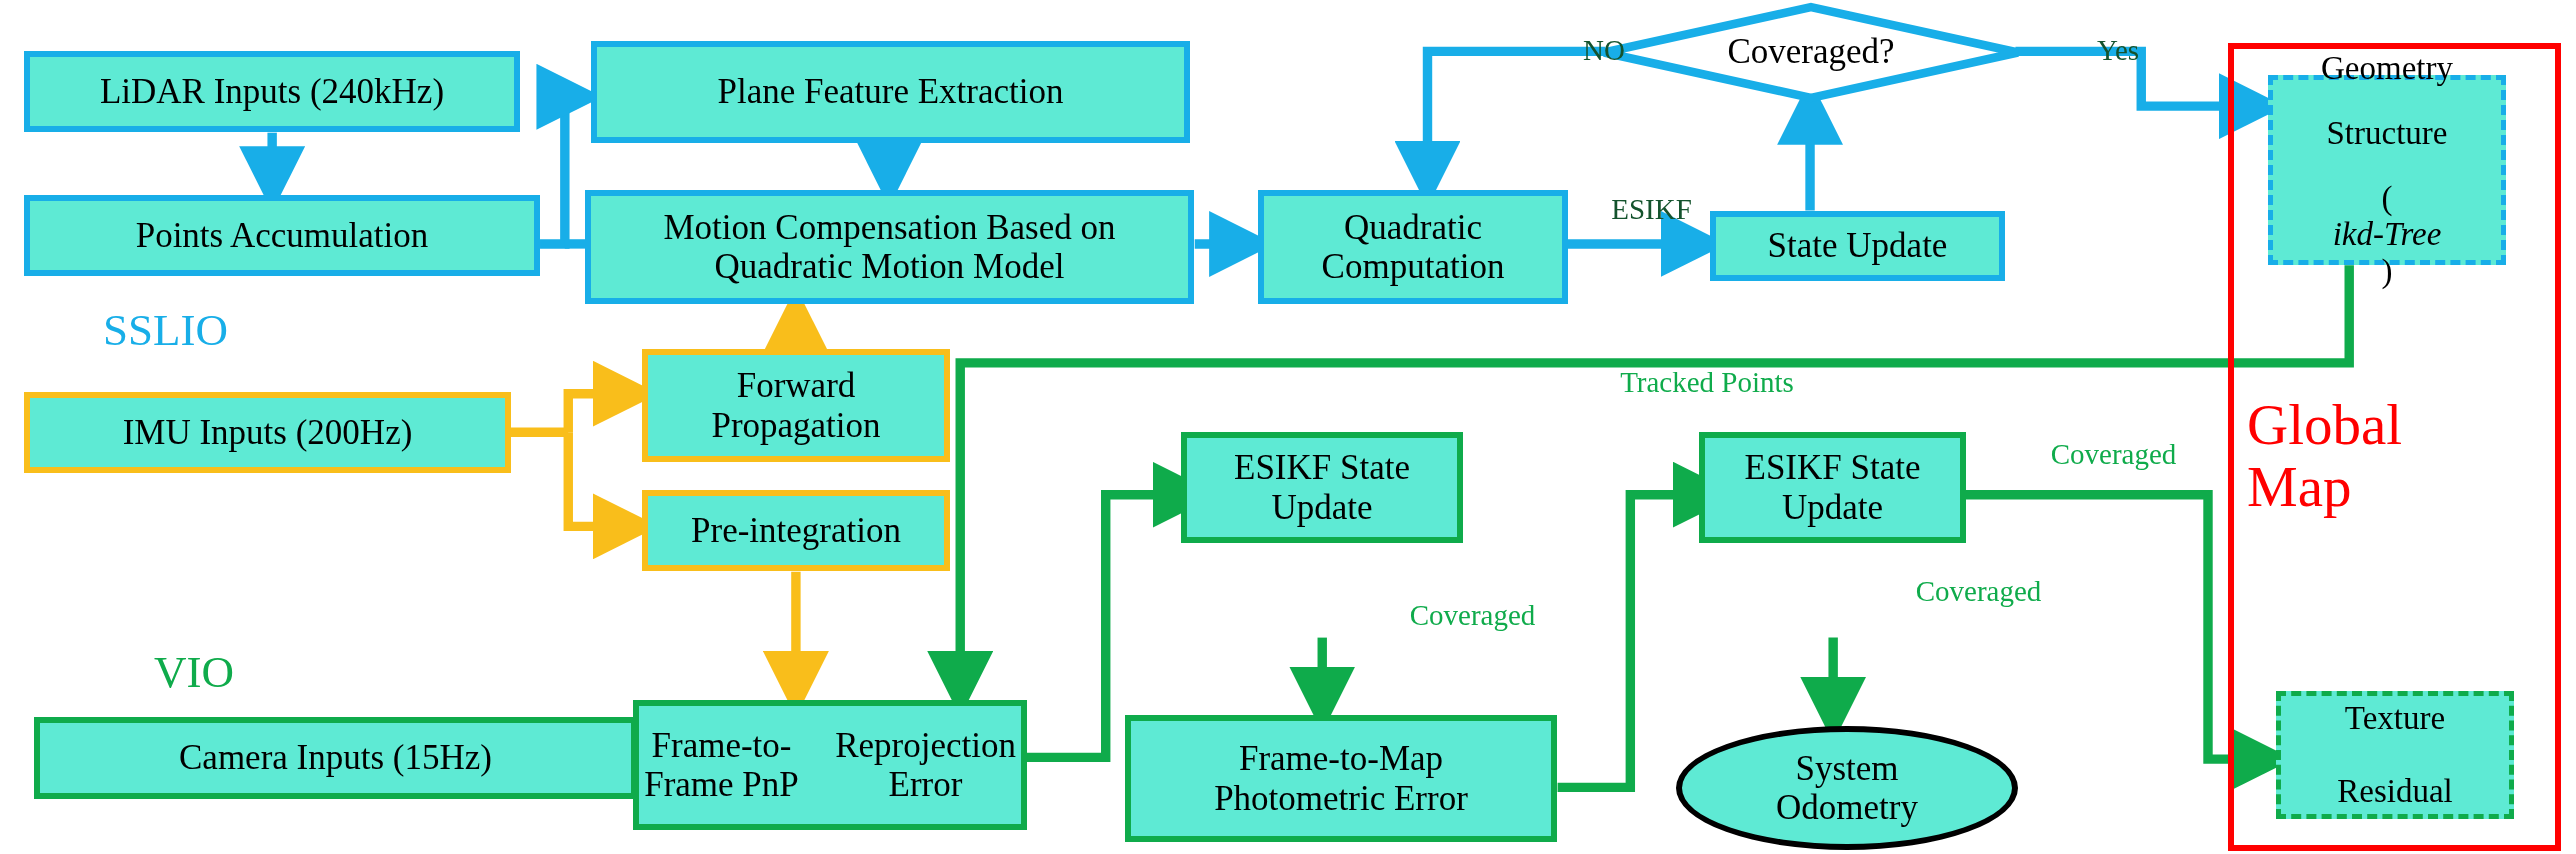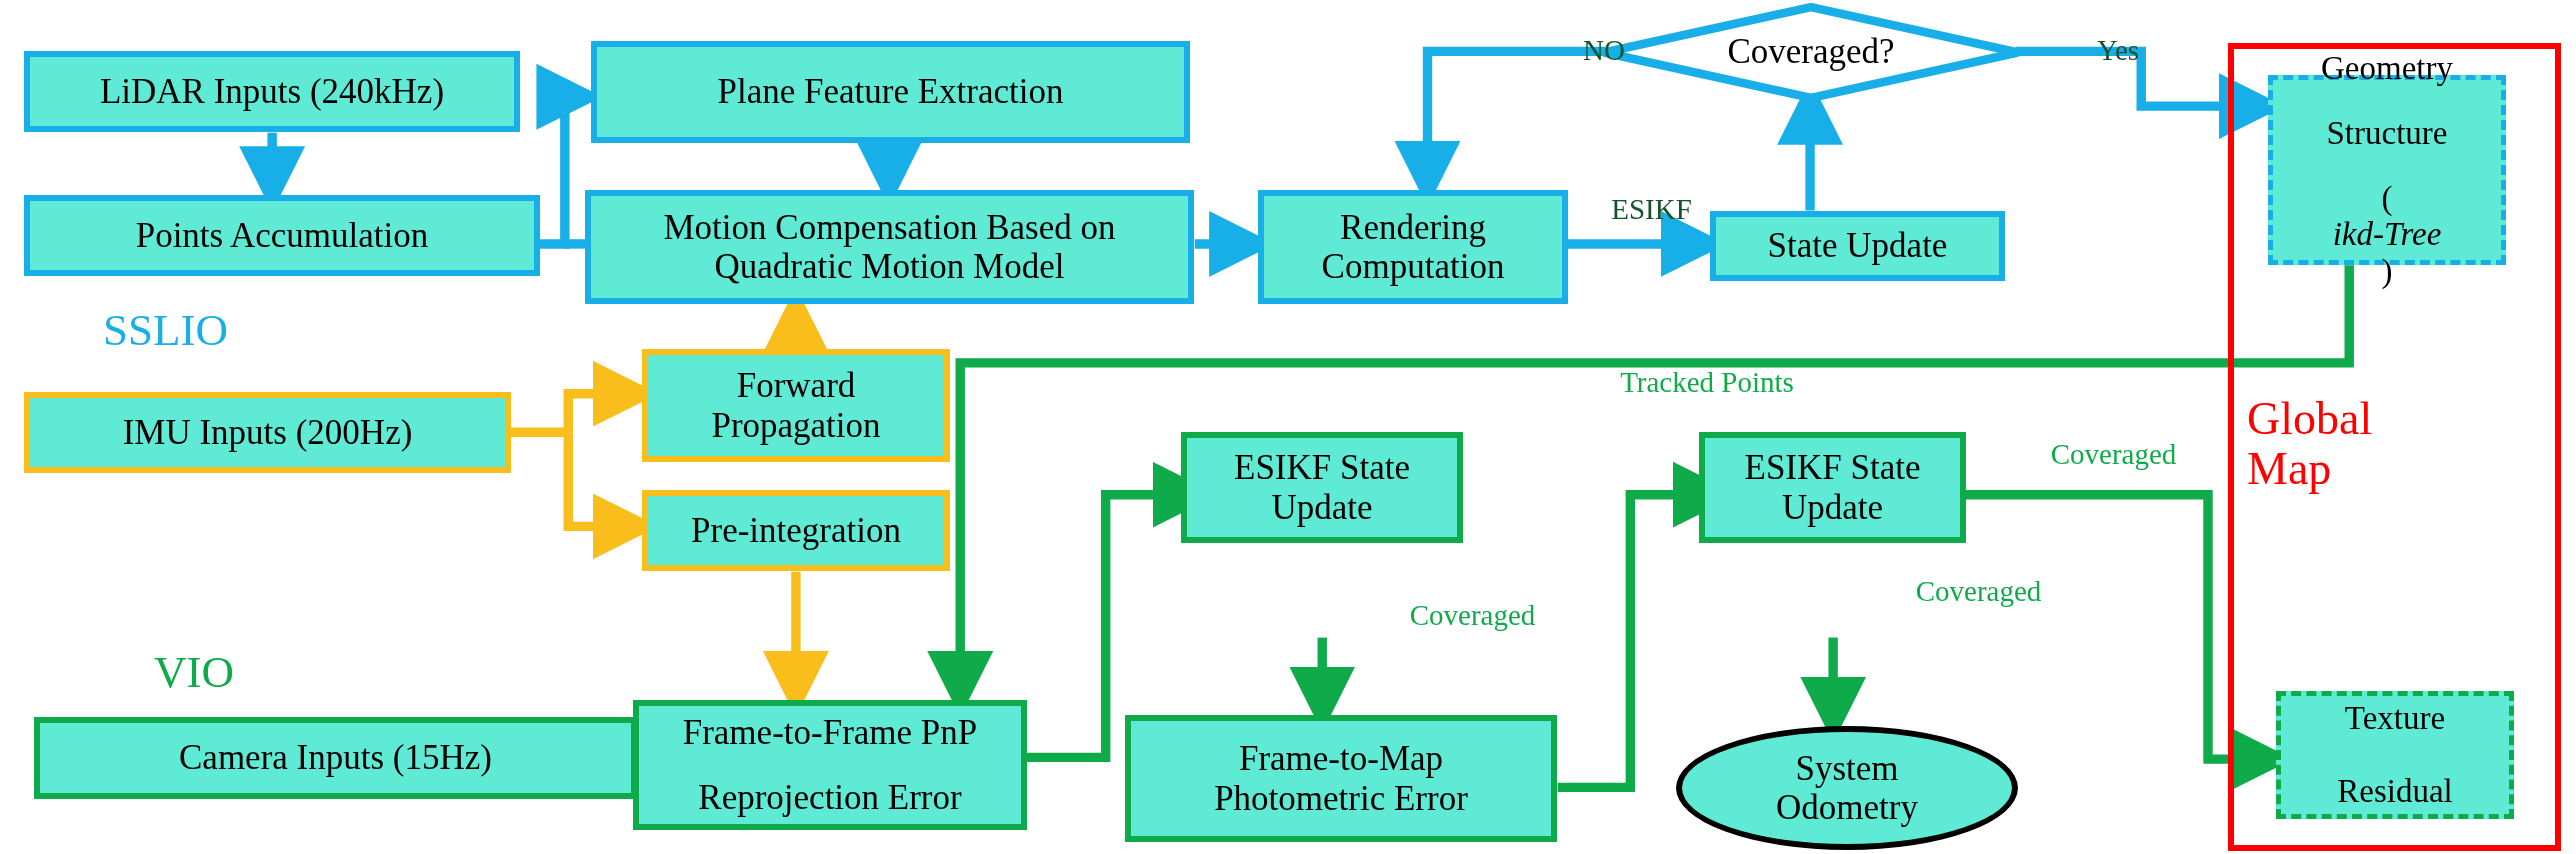--- a/index.html
+++ b/index.html
@@ -18,21 +18,21 @@
   .green-d{border:5.1px dashed #0FAB4B;gap:36px;}
   .red-box{border:6.8px solid #FF0000;background:transparent;}
   .ellipse{border:6.8px solid #000;border-radius:50%;}
 
   .t40{font-size:35px;}
   .t38{font-size:33px;}
 
   .grouplabel{position:absolute;font-size:45px;font-weight:400;text-align:left;}
   .lab-sslio{color:#18AEE8;}
   .lab-vio{color:#0FAB4B;}
-  .lab-global{color:#FF0000;font-size:46px;line-height:1.08;}
+  .lab-global{color:#FF0000;font-size:57px;line-height:1.08;}
 
   .edgelabel{position:absolute;font-size:29px;text-align:center;white-space:nowrap;}
   .el-blue{color:#14532d;}
   .el-green{color:#0FAB4B;}
 
   .ital{font-style:italic;}
 </style>
 </head>
 <body>
 
@@ -110,21 +110,21 @@
   <div class="node blue t40" style="left:591px;top:41px;width:599px;height:102px;text-align:right;">
     <span>Plane Feature Extraction</span>
   </div>
 
   <div class="node blue t40" style="left:585px;top:190px;width:609px;height:114px;flex-direction:column;">
     <span>Motion Compensation Based on</span>
     <span>Quadratic Motion Model</span>
   </div>
 
   <div class="node blue t40" style="left:1258px;top:190px;width:310px;height:114px;flex-direction:column;">
-    <span>Rendering</span>
+    <span>Quadratic</span>
     <span>Computation</span>
   </div>
 
   <div class="node blue t40" style="left:1710px;top:211px;width:295px;height:70px;">
     <span>State Update</span>
   </div>
 
   <svg style="position:absolute;left:1599px;top:1.7px;width:424px;height:101px;" viewBox="0 0 496 118">
     <polygon points="248,6 490,59 248,112 6,59" fill="#ffffff" stroke="#18AEE8" stroke-width="10"></polygon>
   </svg>
@@ -157,21 +157,21 @@
   </div>
 
   <div class="grouplabel lab-vio" style="left:154px;top:646px;width:205px;">
     <span>VIO</span>
   </div>
 
   <div class="node green t40" style="left:34px;top:717px;width:603px;height:82px;">
     <span>Camera Inputs (15Hz)</span>
   </div>
 
-  <div class="node green t40" style="left:633px;top:700px;width:394px;height:130px;flex-direction:column;gap:26px;">
+  <div class="node green t40" style="left:633px;top:700px;width:394px;height:130px;flex-direction:row;gap:26px;">
     <span>Frame-to-Frame PnP</span>
     <span>Reprojection Error</span>
   </div>
 
   <div class="node green t40" style="left:1181px;top:432px;width:282px;height:111px;flex-direction:column;">
     <span>ESIKF State</span>
     <span>Update</span>
   </div>
 
   <div class="node green t40" style="left:1125px;top:715px;width:432px;height:127px;flex-direction:column;">

